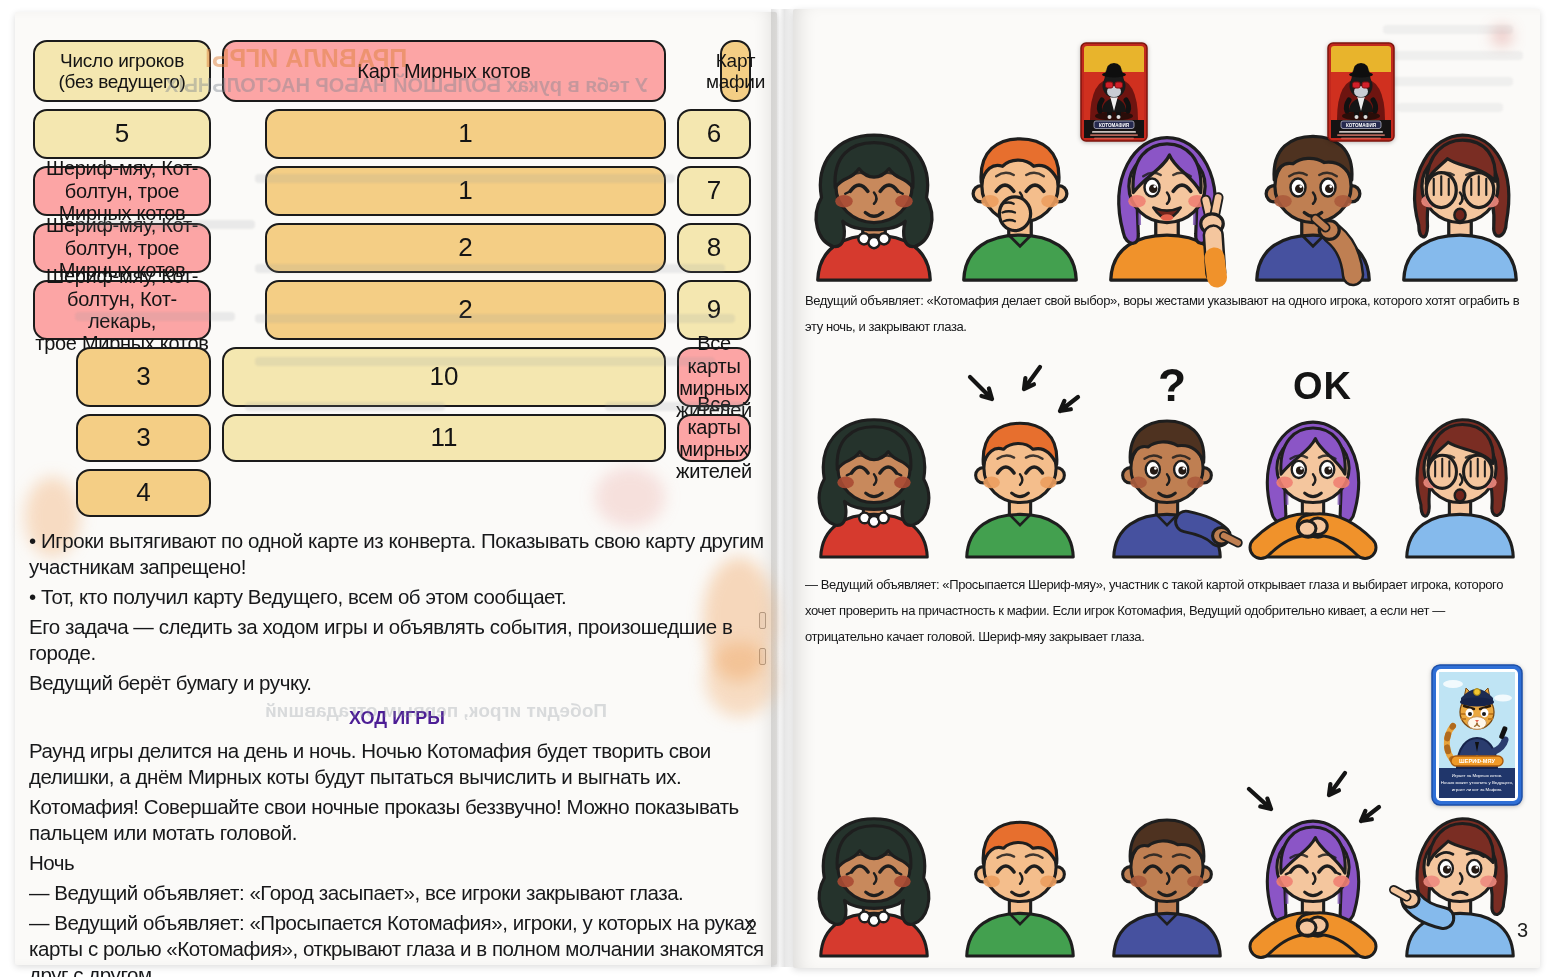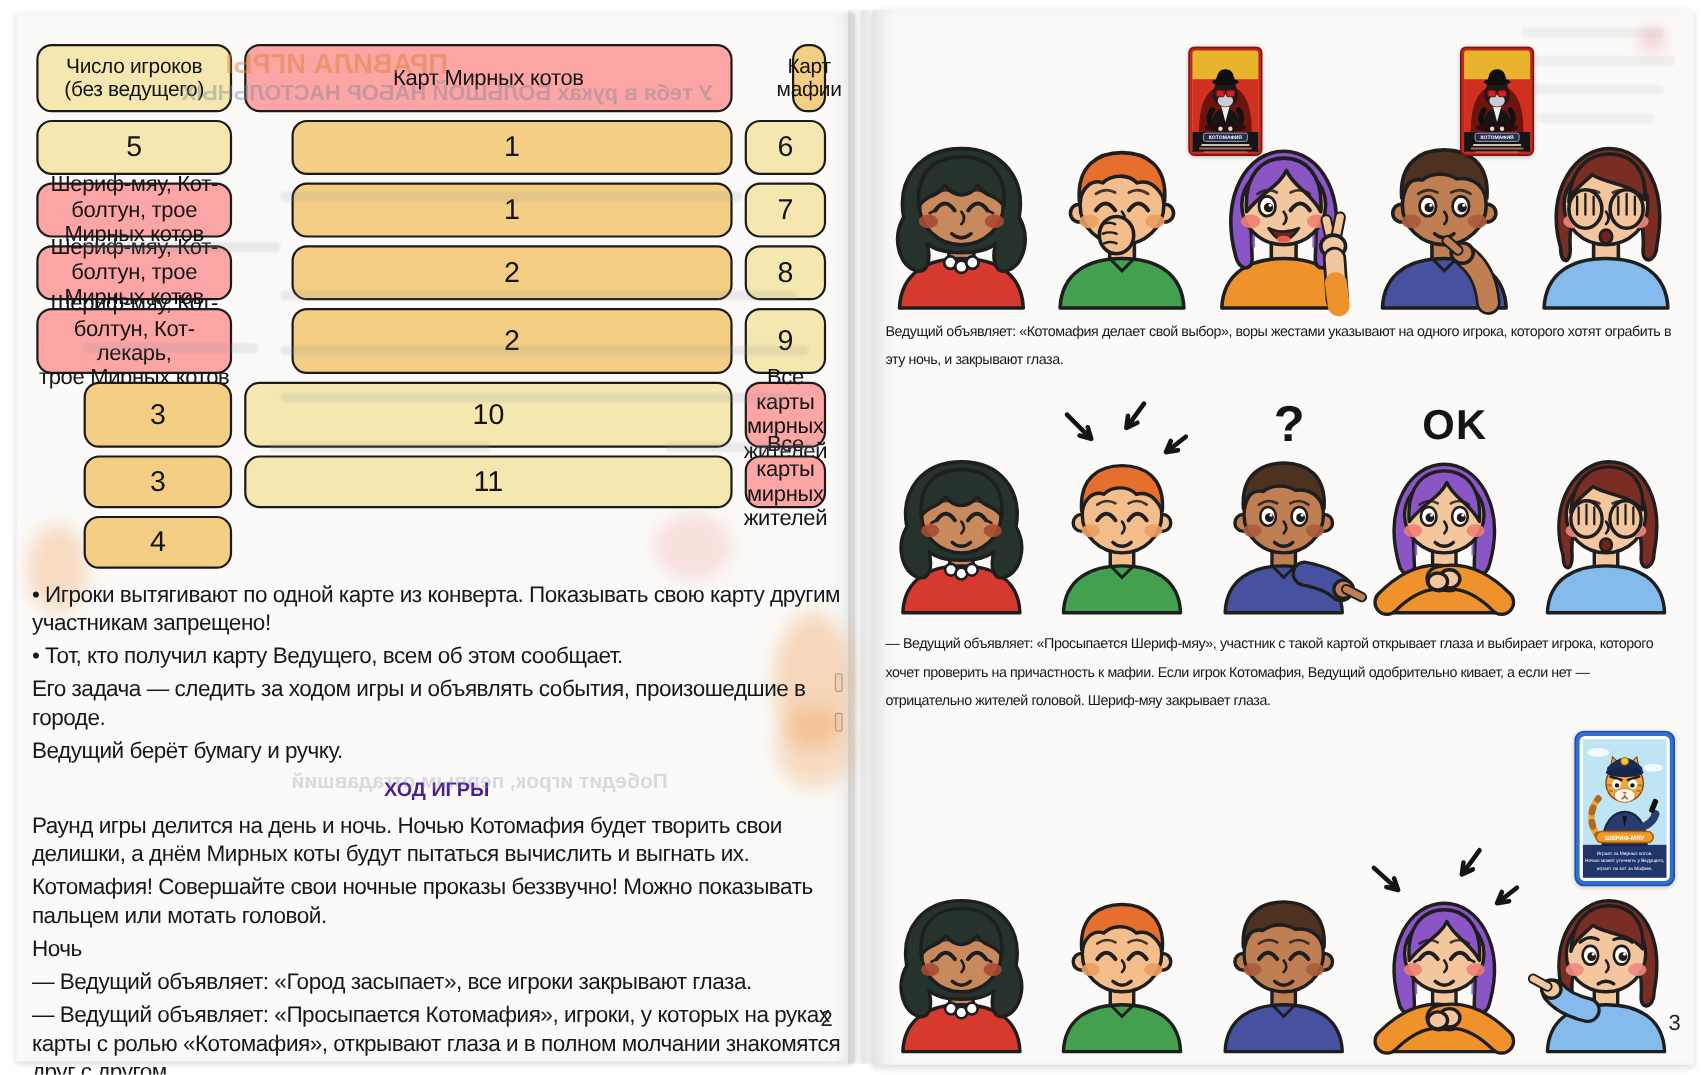--- a/index.html
+++ b/index.html
@@ -429,21 +429,21 @@
             <ellipse cx="60" cy="72" rx="4.5" ry="5" fill="#70241C" stroke="#1e1e1e" stroke-width="2"></ellipse>
             <ellipse cx="36" cy="61" rx="7" ry="5" fill="#EE8A7E" opacity=".9"></ellipse>
             <ellipse cx="84" cy="61" rx="7" ry="5" fill="#EE8A7E" opacity=".9"></ellipse>
             <ellipse cx="45" cy="52" rx="12" ry="14" fill="#F4C69E" stroke="#1e1e1e" stroke-width="2.6" stroke-linejoin="round"></ellipse>
             <ellipse cx="75" cy="52" rx="12" ry="14" fill="#F4C69E" stroke="#1e1e1e" stroke-width="2.6" stroke-linejoin="round"></ellipse>
             <path d="M39,43 v13 M45,41 v15 M51,43 v13 M69,43 v13 M75,41 v15 M81,43 v13" stroke="#1e1e1e" stroke-width="1.7" stroke-linecap="round"></path>
           </svg>
         </div>
     </div>
 
-    <div class="rp-p" style="top:563px;">— Ведущий объявляет: «Просыпается Шериф-мяу», участник с такой картой открывает глаза и выбирает игрока, которого хочет проверить на причастность к мафии. Если игрок Котомафия, Ведущий одобрительно кивает, а если нет — отрицательно жителей головой. Шериф-мяу закрывает глаза.</div>
+    <div class="rp-p" style="top:563px;">— Ведущий объявляет: «Просыпается Шериф-мяу», участник с такой картой открывает глаза и выбирает игрока, которого хочет проверить на причастность к мафии. Если игрок Котомафия, Ведущий одобрительно кивает, а если нет — отрицательно качает головой. Шериф-мяу закрывает глаза.</div>
 
     <svg class="game-card" style="left:638px;top:655px;" width="92" height="142" viewBox="0 0 92 142">
       <rect x="1" y="1" width="90" height="140" rx="8" fill="#2F6FD6" stroke="#1D4FA8" stroke-width="1.5"></rect>
       <rect x="5" y="5" width="82" height="132" rx="5" fill="#ffffff"></rect>
       <rect x="8" y="8" width="76" height="96" fill="#BFE4F4"></rect>
       <rect x="8" y="104" width="76" height="30" fill="#20366B"></rect>
       <ellipse cx="22" cy="20" rx="10" ry="4" fill="#ffffff" opacity=".8"></ellipse>
       <ellipse cx="72" cy="34" rx="9" ry="3.5" fill="#ffffff" opacity=".8"></ellipse>
       <path d="M24,98 C14,90 13,72 22,62" stroke="#E8A33C" stroke-width="6" fill="none" stroke-linecap="round"></path>
       <path d="M24,98 C14,90 13,72 22,62" stroke="#B06A1E" stroke-width="6" fill="none" stroke-linecap="round" stroke-dasharray="4 9"></path>

